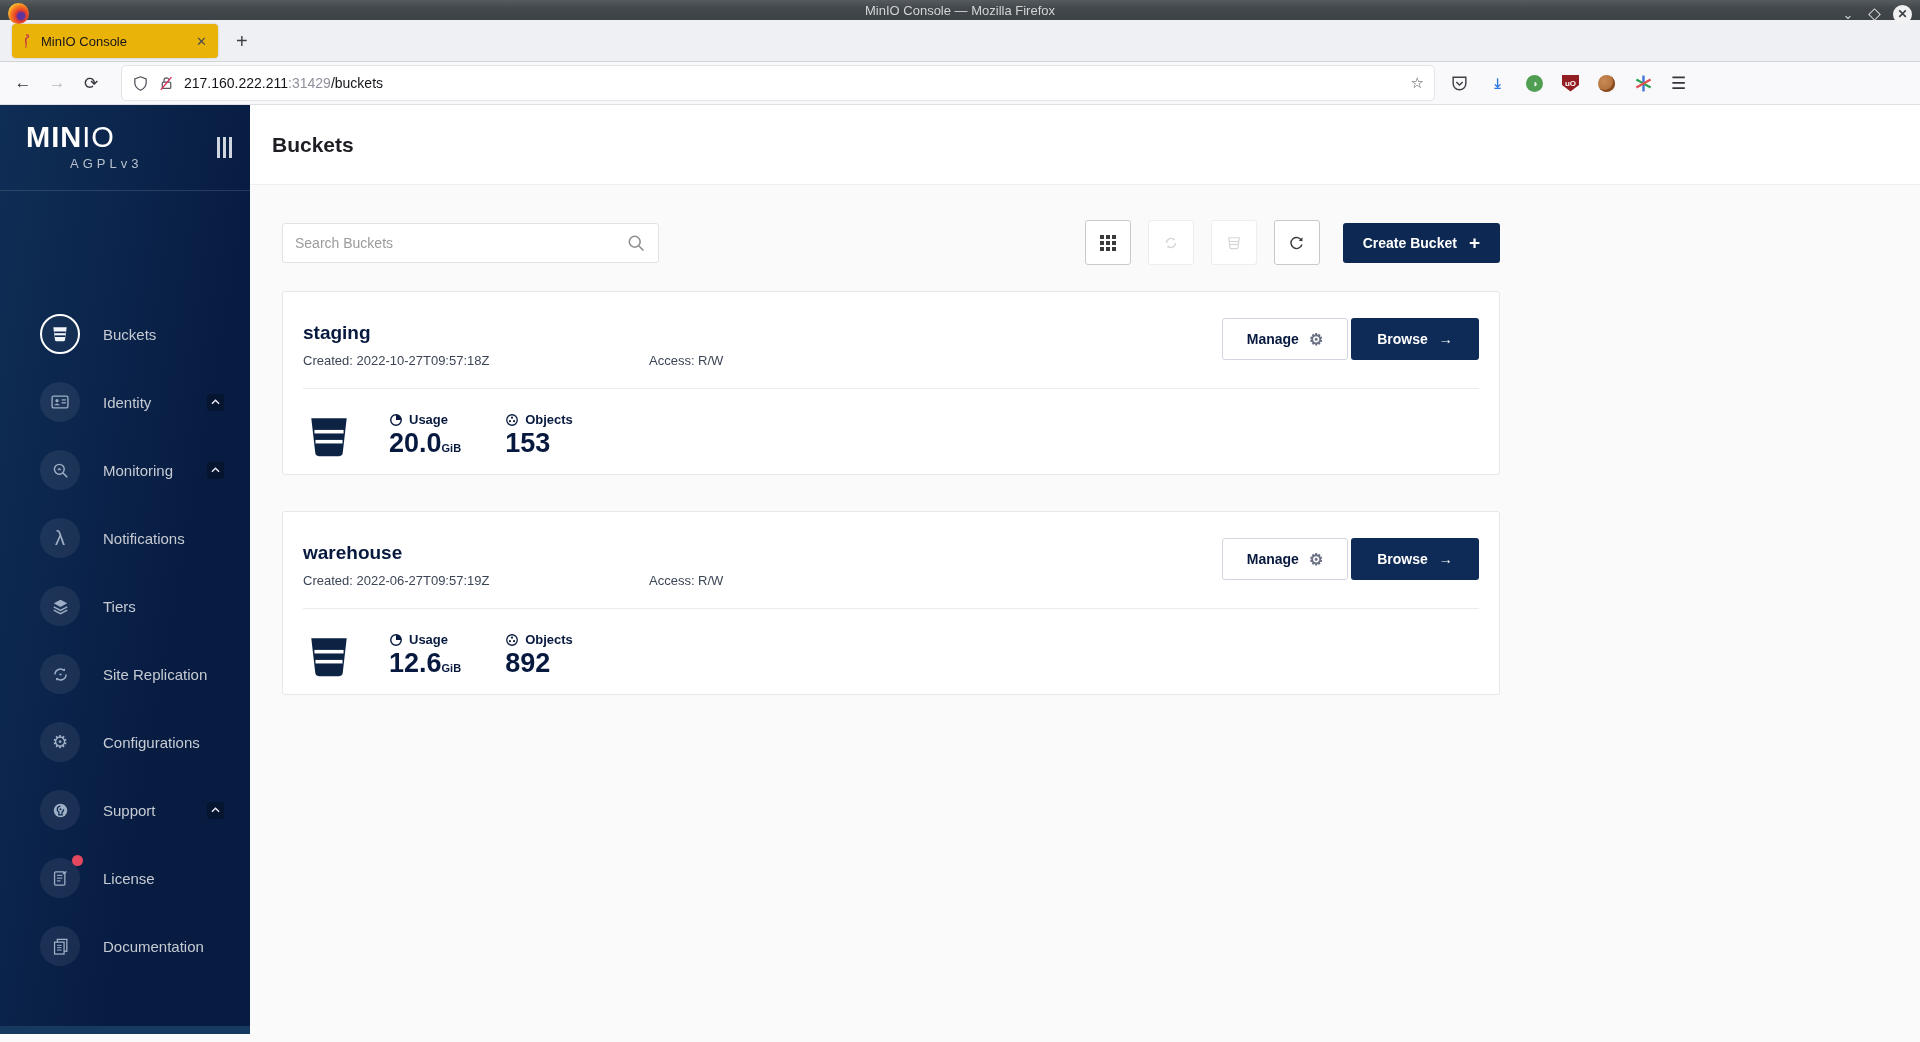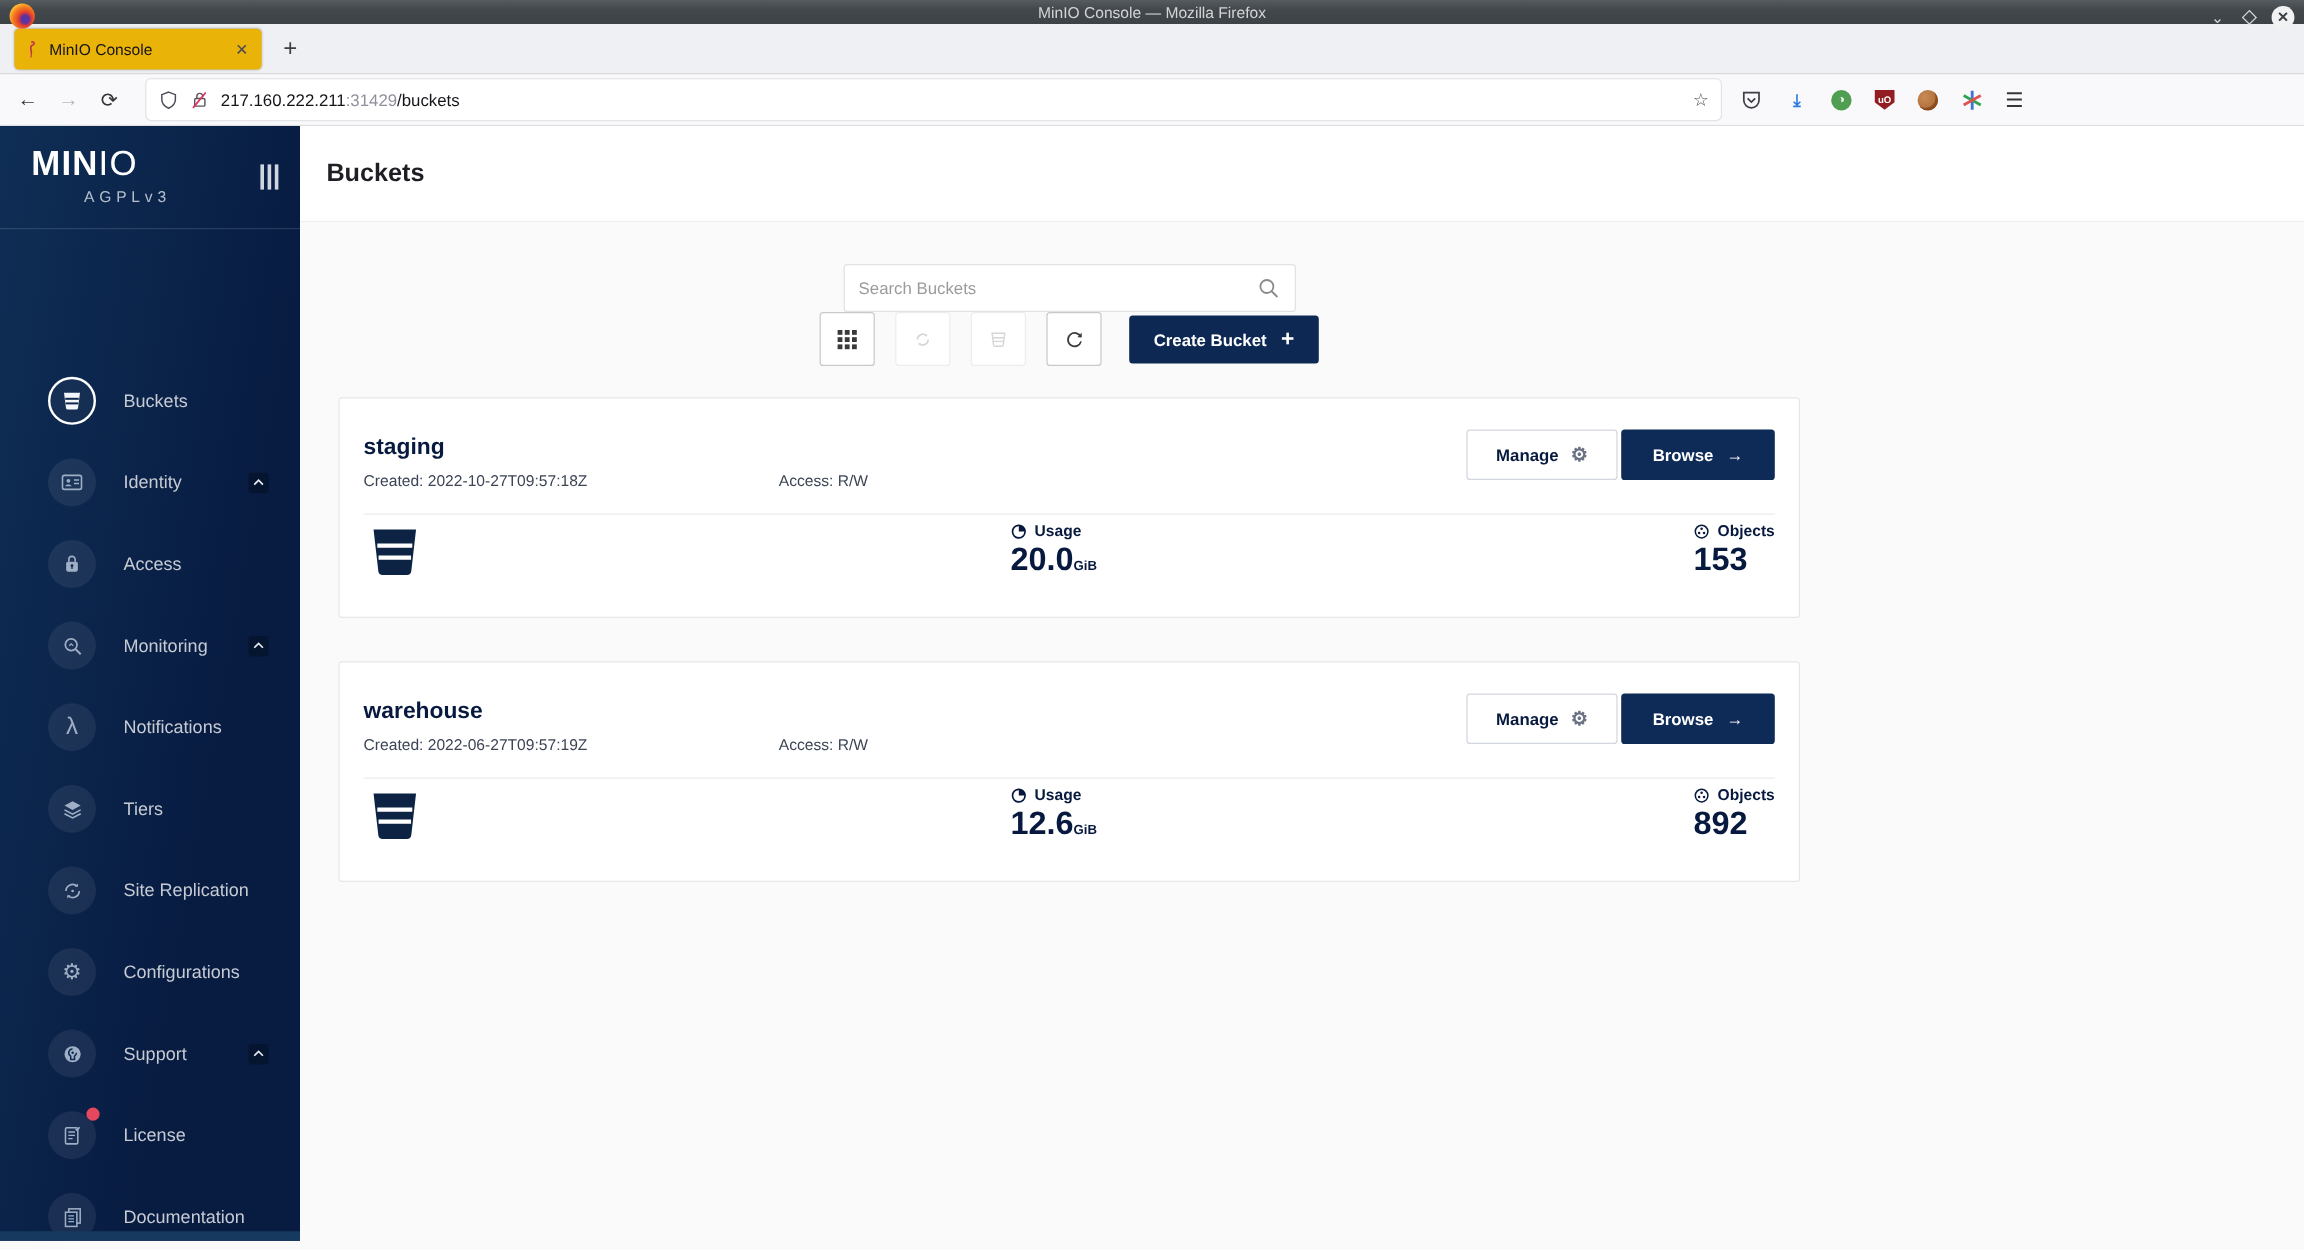--- a/index.html
+++ b/index.html
@@ -68,21 +68,21 @@
     border-radius:3px; display:flex; align-items:center; justify-content:center; }
   .badge-dot { position:absolute; top:-3px; right:-3px; width:11px; height:11px; border-radius:50%; background:#e4485f; }
   .gicon { font-size:18px; color:#9fb0c6; line-height:1; }
 
   
   .main { flex:1; display:flex; flex-direction:column; background:#fafafa; }
   .page-header { height:80px; background:#fff; border-bottom:1px solid #efefef;
     display:flex; align-items:center; padding-left:22px; }
   .page-title { font-size:21px; font-weight:700; color:#1e1e24; }
   .content { padding:35px 170px 0 32px; }
-  .toolbar-row { display:flex; align-items:center; justify-content:space-between; width:1218px;flex-direction:column; }
+  .toolbar-row { display:flex; align-items:center; justify-content:space-between; width:1218px; }
   .search-box { width:377px; height:40px; background:#fff; border:1px solid #e2e2e2; border-radius:3px;
     display:flex; align-items:center; padding:0 12px; }
   .search-box input { border:none; outline:none; flex:1; font-size:14px; color:#333;
     font-family:"Liberation Sans",sans-serif; }
   .search-box input::placeholder { color:#9b9b9b; }
   .actions { display:flex; align-items:center; gap:17px; }
   .icon-btn { width:46px; height:45px; background:#fff; border:1px solid #c9c9c9; border-radius:3px;
     display:flex; align-items:center; justify-content:center; }
   .icon-btn.disabled { border-color:#ededed; }
   .btn-create { height:40px; padding:0 20px; margin-left:6px; background:#0d2853; color:#fff; border:none;
@@ -98,21 +98,21 @@
   .bmeta { display:flex; margin-top:9px; font-size:13px; color:#3c4555; }
   .bmeta .created { width:346px; }
   .card-btns { position:absolute; right:20px; top:26px; display:flex; gap:2px; }
   .btn-manage { width:126px; height:42px; background:#fff; border:1px solid #d2d6de; border-radius:3px;
     color:#07193e; font-size:14px; font-weight:600; display:flex; align-items:center; justify-content:center;
     gap:10px; font-family:"Liberation Sans",sans-serif; }
   .btn-browse { width:128px; height:42px; background:#0e2a56; border:none; border-radius:3px; color:#fff;
     font-size:14px; font-weight:600; display:flex; align-items:center; justify-content:center; gap:11px;
     margin-left:1px; font-family:"Liberation Sans",sans-serif; }
   .card-divider { height:1px; background:#ebebeb; margin-top:20px; }
-  .metrics { display:flex; align-items:flex-start; margin-top:6px;justify-content:space-between; }
+  .metrics { display:flex; align-items:flex-start; margin-top:23px; }
   .bucket-big { width:52px; height:50px; }
   .metric { margin-left:34px; }
   .metric.second { margin-left:44px; }
   .mhead { display:flex; align-items:center; gap:6px; font-size:13px; font-weight:700; color:#07193e; }
   .mvalue { font-size:27px; font-weight:700; color:#07193e; margin-top:3px; line-height:1; }
   .munit { font-size:11px; font-weight:700; }
 
   svg { display:block; }
 </style>
 </head>
@@ -212,31 +212,20 @@
           </svg>
         </div>
         <span class="mlabel">Identity</span>
         <div class="chev">
           <svg width="9" height="6" viewBox="0 0 10 6">
               <path d="M1 5l4-4 4 4" fill="none" stroke="#e8ecf2" stroke-width="1.6"></path>
             </svg>
         </div>
       </div>
 
-      <div class="mitem">
-        <div class="mcircle">
-          <svg width="18" height="18" viewBox="0 0 24 24">
-            <rect x="5.5" y="9.5" width="13" height="11" rx="2" fill="#9fb0c6"></rect>
-            <path d="M8.5 9.5V7a3.5 3.5 0 0 1 7 0v2.5" fill="none" stroke="#9fb0c6" stroke-width="1.8"></path>
-            <circle cx="12" cy="14" r="1.6" fill="#0d2a50"></circle>
-            <rect x="11.3" y="14.5" width="1.4" height="3" fill="#0d2a50"></rect>
-          </svg>
-        </div>
-        <span class="mlabel">Access</span>
-      </div>
 
       <div class="mitem">
         <div class="mcircle">
           <svg width="19" height="19" viewBox="0 0 24 24">
             <circle cx="10.5" cy="10.5" r="6.2" fill="none" stroke="#9fb0c6" stroke-width="1.8"></circle>
             <line x1="15.2" y1="15.2" x2="20.5" y2="20.5" stroke="#9fb0c6" stroke-width="2"></line>
             <path d="M8.5 11.5l2-2 2 2" fill="none" stroke="#9fb0c6" stroke-width="1.4"></path>
           </svg>
         </div>
         <span class="mlabel">Monitoring</span>

